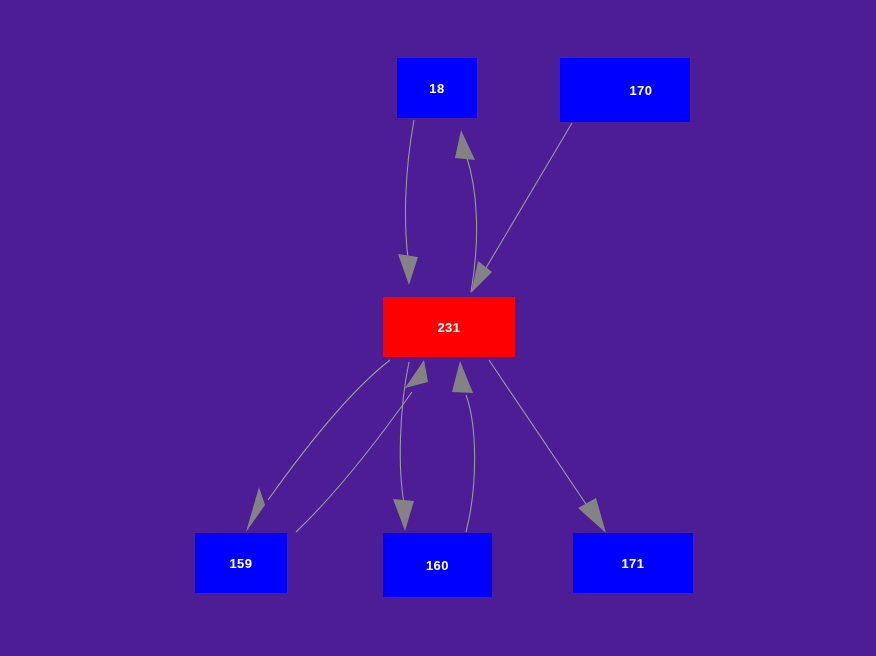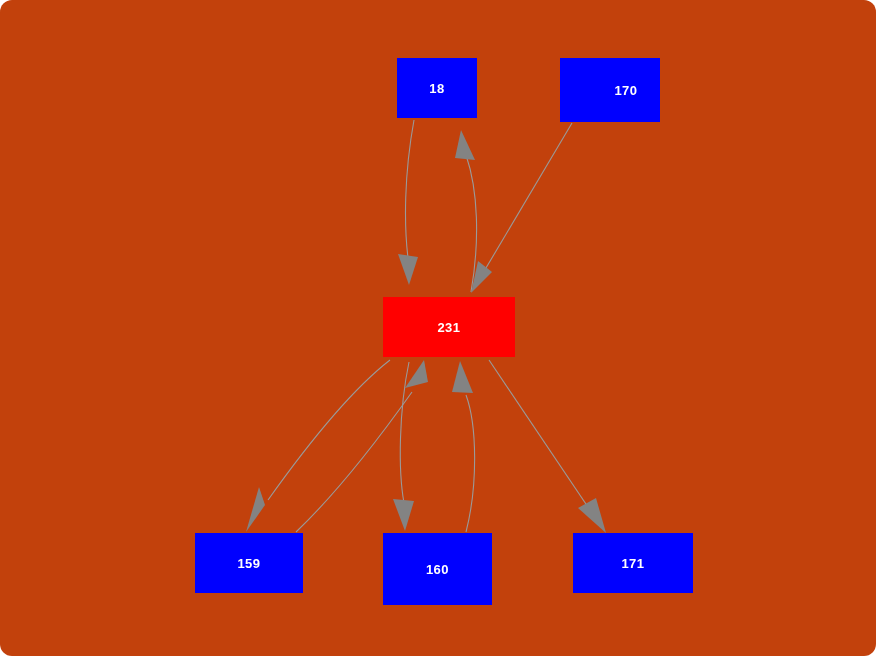--- a/index.html
+++ b/index.html
@@ -8,23 +8,22 @@
     padding: 0;
     background: #ffffff;
   }
   body {
     font-family: "Liberation Sans", sans-serif;
   }
   #canvas-wrap {
     position: relative;
     width: 876px;
     height: 656px;
-    background: #c2410c;
+    background: #4c1d95;
     overflow: hidden;
-    border-radius: 12px;
   }
   #graph-svg {
     position: absolute;
     left: 0;
     top: 0;
     width: 876px;
     height: 656px;
   }
   .node-rect {
     position: absolute;
@@ -99,33 +98,33 @@
       <path class="edge-line" d="M 489 360 L 590 510"></path>
       <polygon class="edge-head" points="606,533 578,508, 596,498"></polygon>
     </g>
 
   </svg>
 
   <div class="node-rect" style="left:397px; top:58px; width:80px; height:60px; background:#0000ff;">
     <span class="node-label">18</span>
   </div>
 
-  <div class="node-rect" style="left:560px; top:58px; width:100px; height:64px; background:#0000ff;padding-left:32px;">
+  <div class="node-rect" style="left:560px; top:58px; width:130px; height:64px; background:#0000ff;padding-left:32px;">
     <span class="node-label">170</span>
   </div>
 
   <div class="node-rect" style="left:383px; top:297px; width:132px; height:60px; background:#ff0000;">
     <span class="node-label">231</span>
   </div>
 
-  <div class="node-rect" style="left:195px; top:533px; width:108px; height:60px; background:#0000ff;">
+  <div class="node-rect" style="left:195px; top:533px; width:92px; height:60px; background:#0000ff;">
     <span class="node-label">159</span>
   </div>
 
-  <div class="node-rect" style="left:383px; top:533px; width:109px; height:72px; background:#0000ff;">
+  <div class="node-rect" style="left:383px; top:533px; width:109px; height:64px; background:#0000ff;">
     <span class="node-label">160</span>
   </div>
 
   <div class="node-rect" style="left:573px; top:533px; width:120px; height:60px; background:#0000ff;">
     <span class="node-label">171</span>
   </div>
 
 </div>
 
 </body></html>

